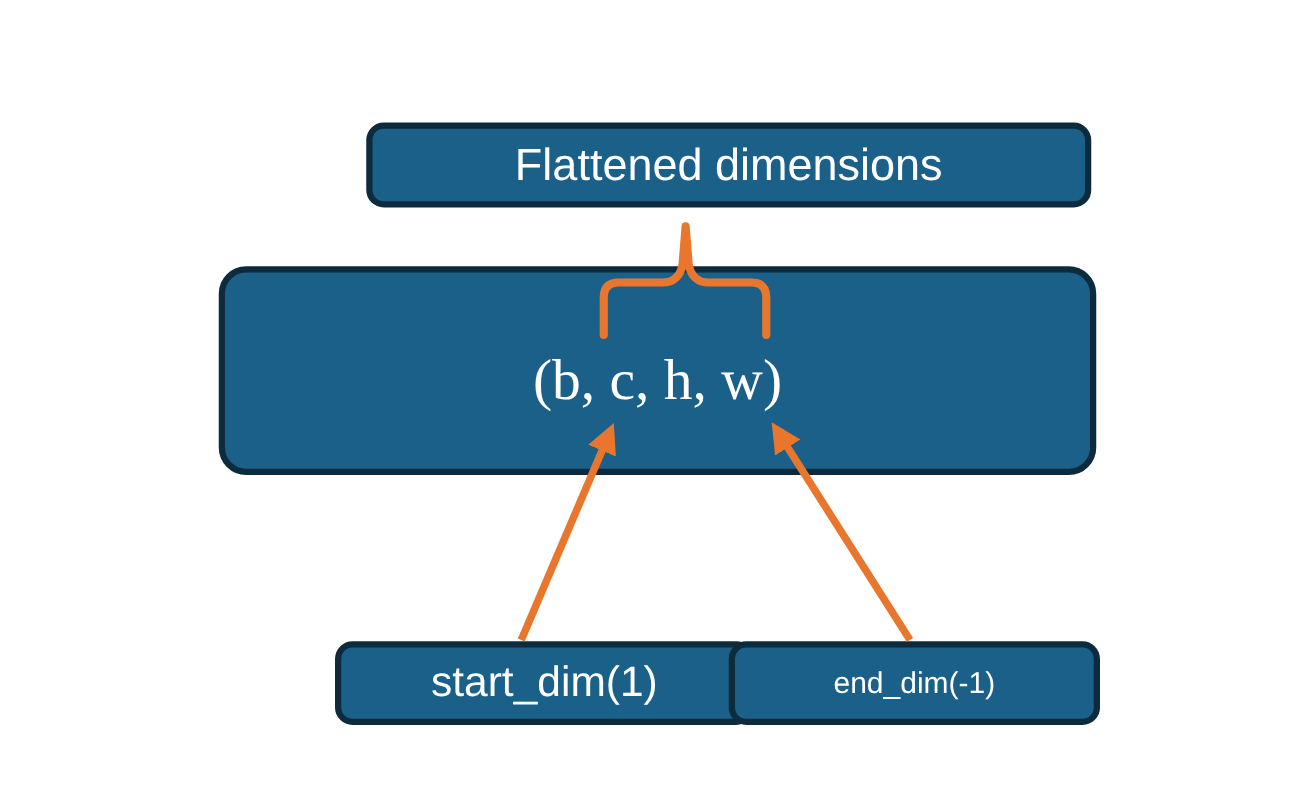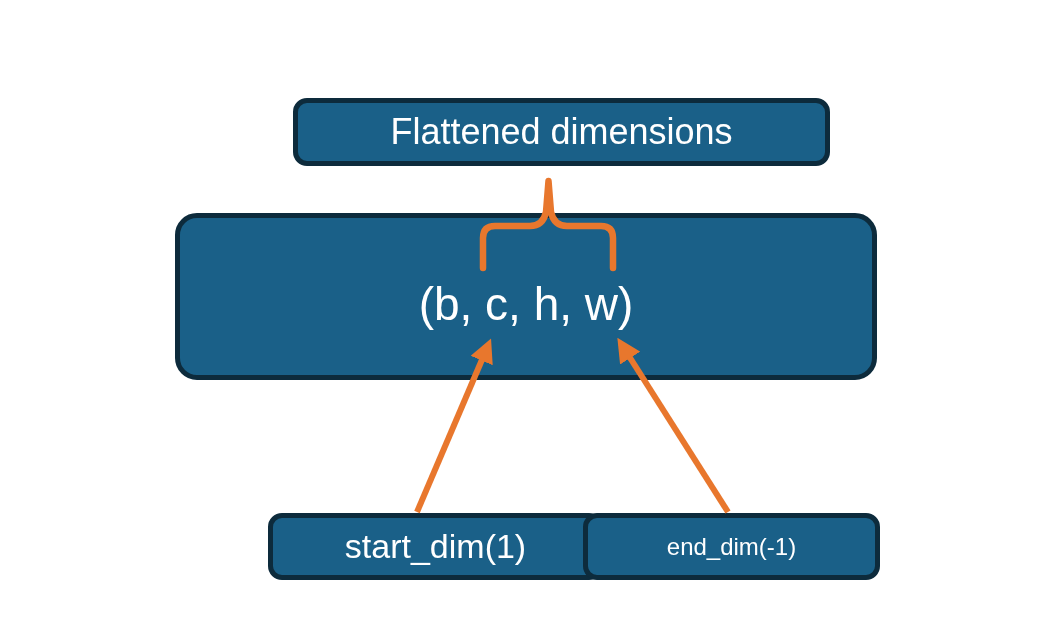--- a/index.html
+++ b/index.html
@@ -21,30 +21,31 @@
     background: var(--box-fill, #1A6088);
     border: 5px solid var(--box-border, #0D2B3C);
     color: var(--text-color, #ffffff);
     display: flex;
     align-items: center;
     justify-content: center;
     text-align: center;
   }
   .node-flattened {
     left: 293px; top: 98px;
-    width: 537px; height: 68px;
+    width: 580px; height: 68px;
     border-radius: 14px;
     font-size: 36px;
   }
   .node-tensor {
     left: 175px; top: 213px;
     width: 702px; height: 167px;
     border-radius: 22px;
     font-size: 46px;
     padding-top: 14px;
+    font-family: Liberation Serif, serif;
   }
   .node-start-dim {
     left: 268px; top: 513px;
     width: 335px; height: 67px;
     border-radius: 14px;
     font-size: 34px;
   }
   .node-end-dim {
     left: 583px; top: 513px;
     width: 297px; height: 67px;

